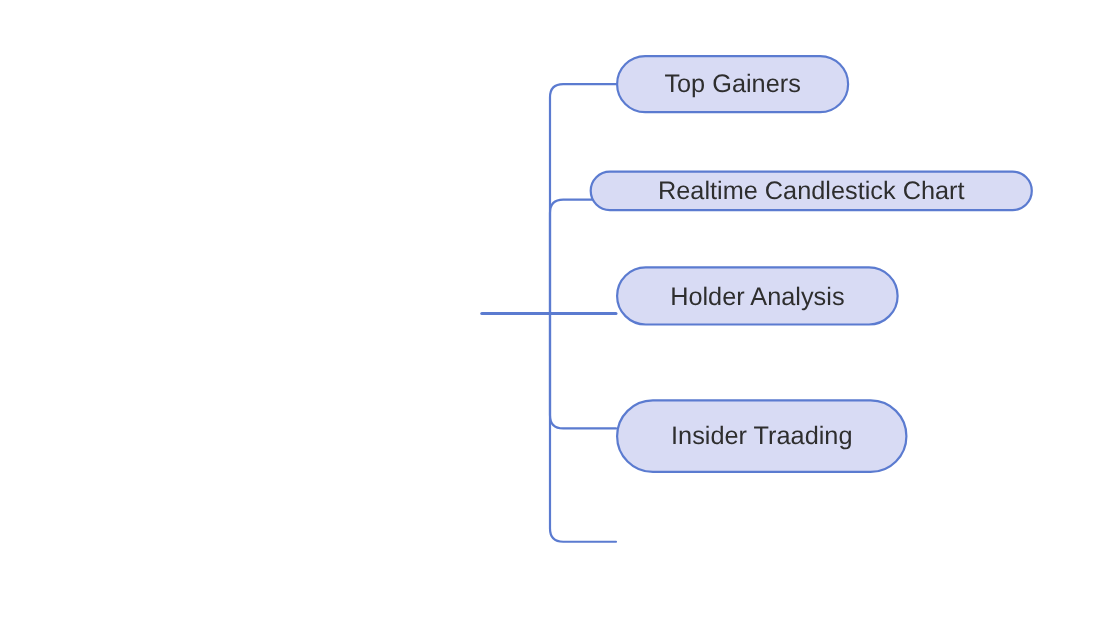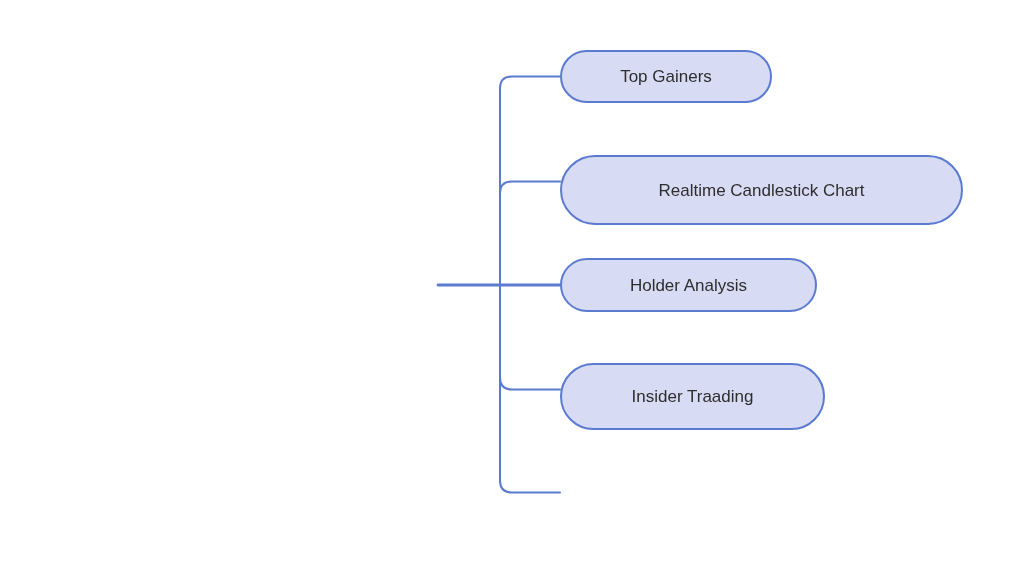--- a/index.html
+++ b/index.html
@@ -40,29 +40,29 @@
   }
   .node {
     position: absolute;
     display: flex;
     align-items: center;
     justify-content: center;
     background: var(--node-fill);
     border: 2px solid var(--node-border);
     border-radius: 999px;
     color: var(--text);
-    font-size: 17px;
+    font-size: 23px;
     line-height: 1;
     white-space: nowrap;
     cursor: default;
   }
   .node-root   { left: 50px;  top: 238px; width: 388px; height: 93px; }
   .node-c0     { left: 560px; top: 50px;  width: 212px; height: 53px; }
-  .node-c1     { left: 560px; top: 155px; width: 403px; height: 70px; }
-  .node-c2     { left: 560px; top: 258px; width: 257px; height: 54px; }
+  .node-c1     { left: 536px; top: 155px; width: 403px; height: 37px; }
+  .node-c2     { left: 560px; top: 242px; width: 257px; height: 54px; }
   .node-c3     { left: 560px; top: 363px; width: 265px; height: 67px; }
   .node-c4     { left: 560px; top: 466px; width: 157px; height: 53px; }
 </style>
 </head>
 <body>
 
 <div class="canvas">
 
   <svg class="connectors" viewBox="0 0 1018 572" xmlns="http://www.w3.org/2000/svg" aria-hidden="true">
 

